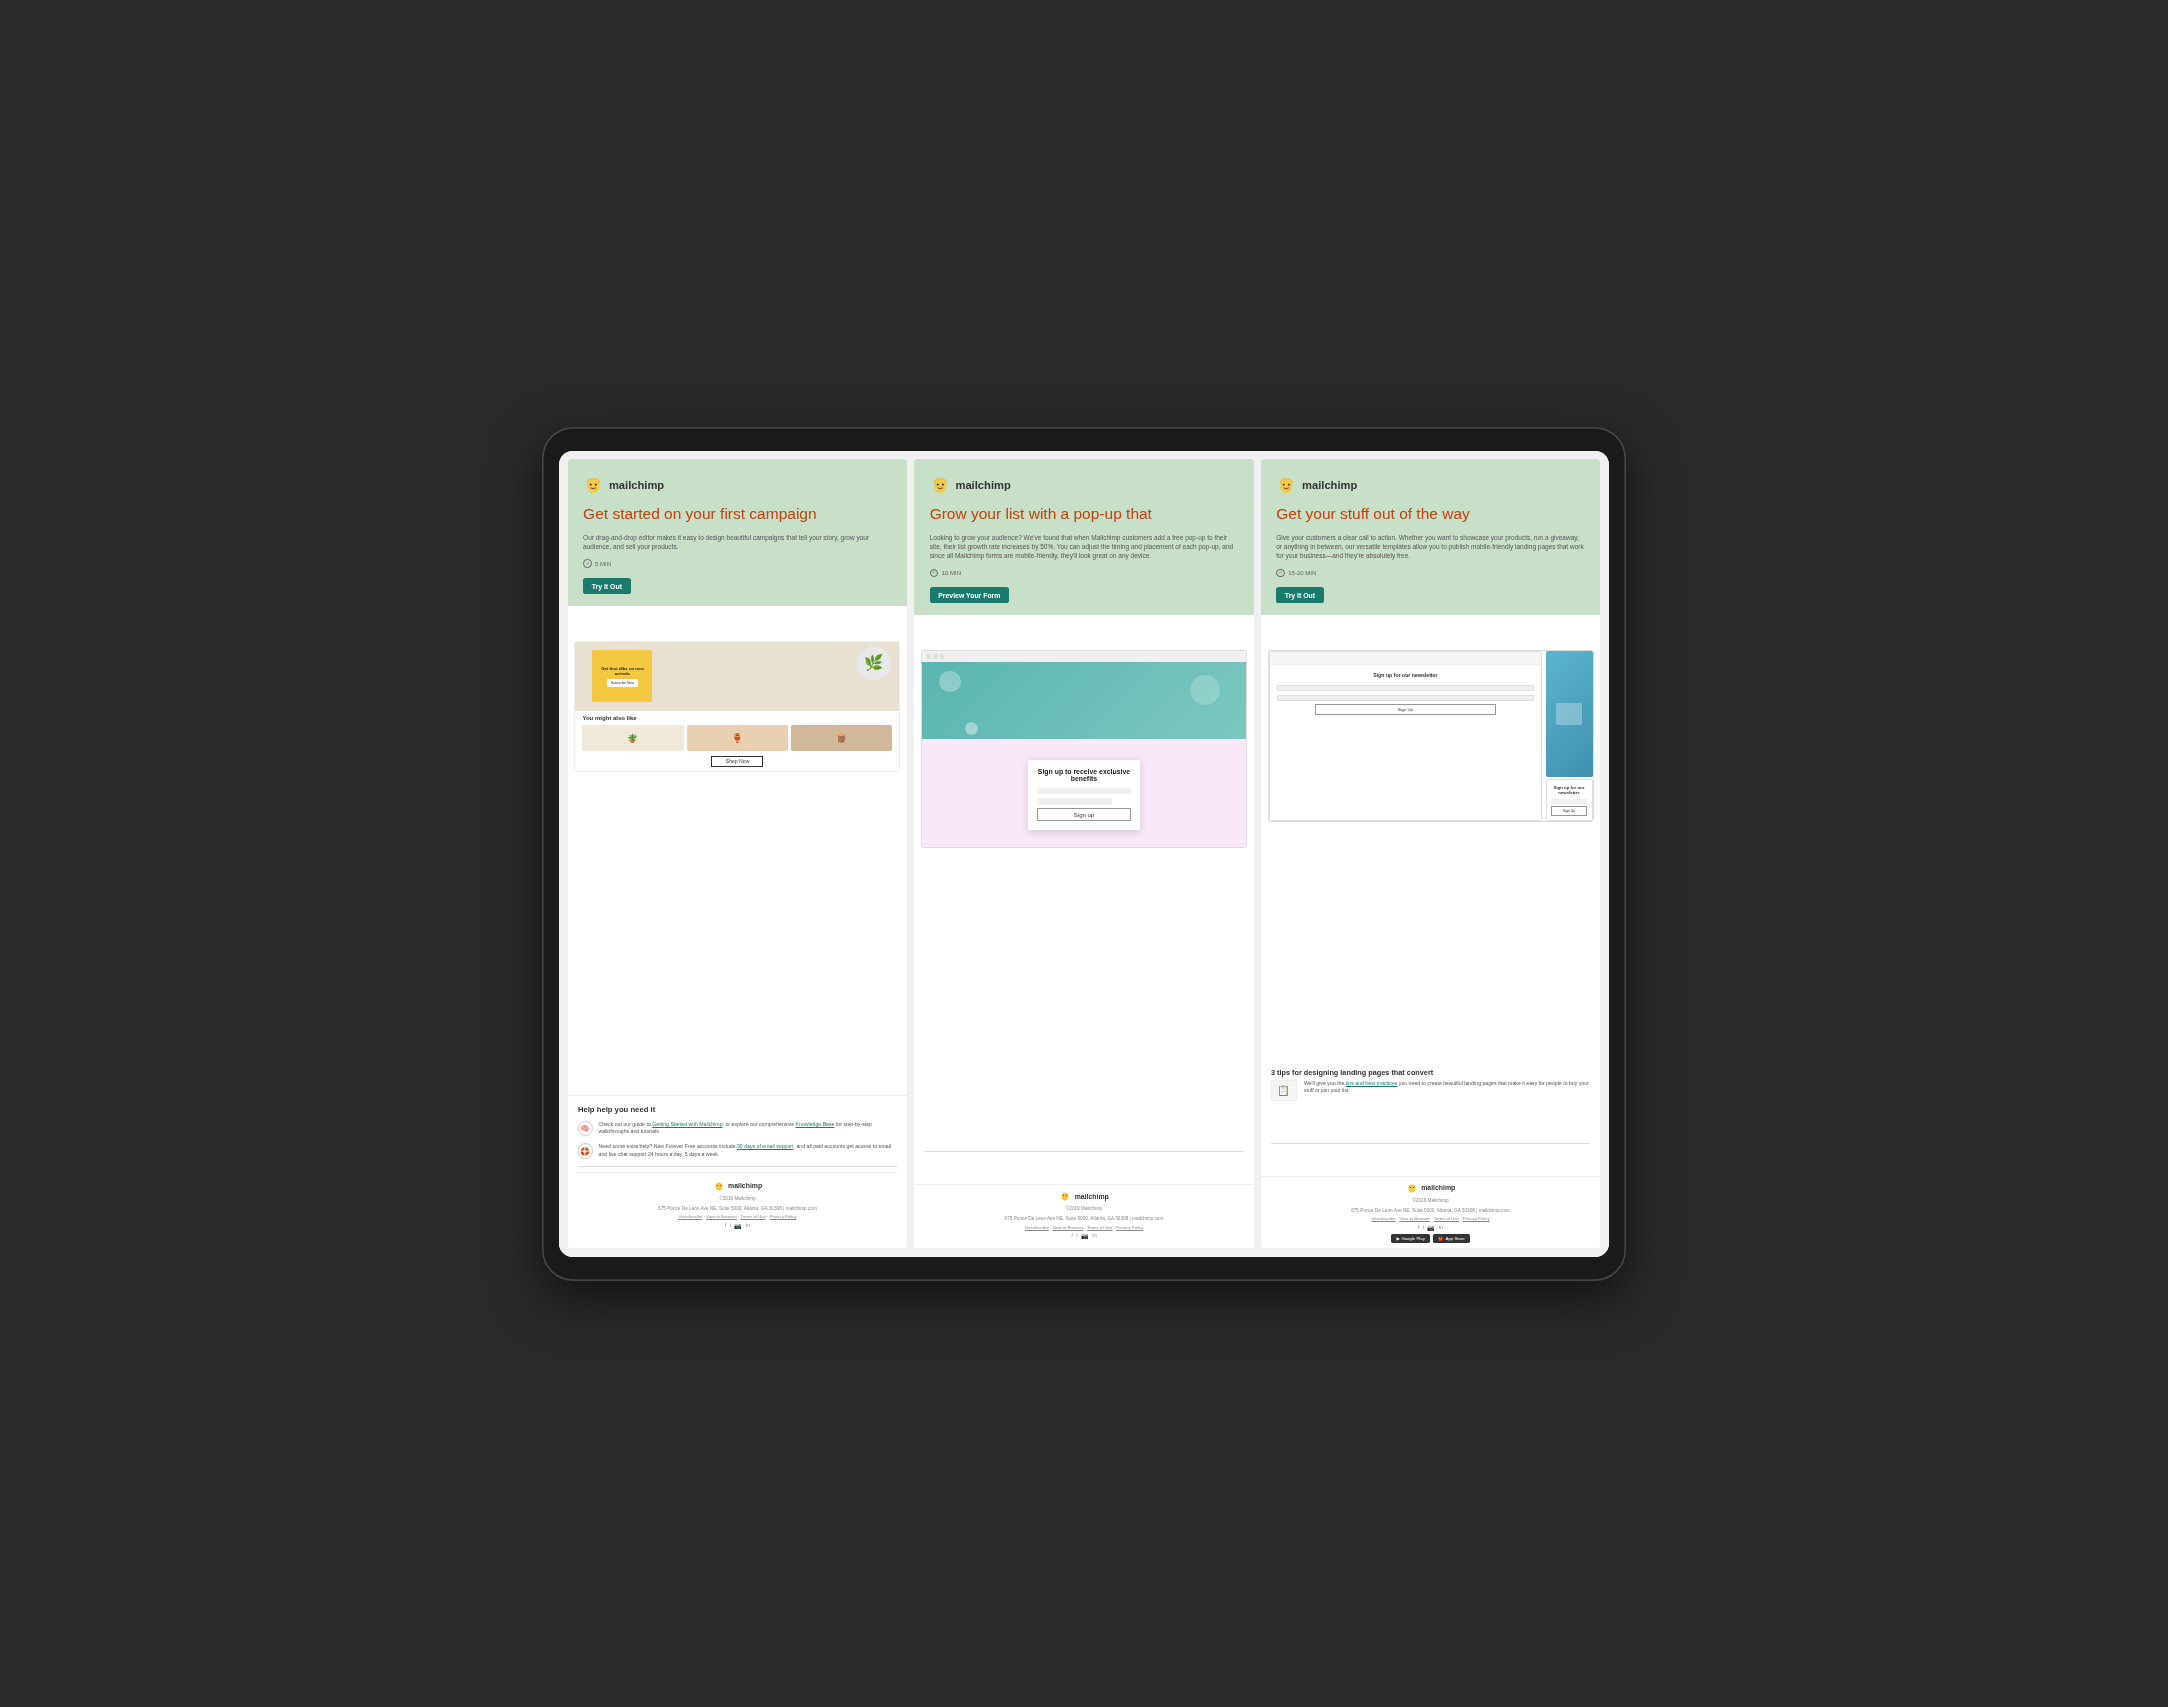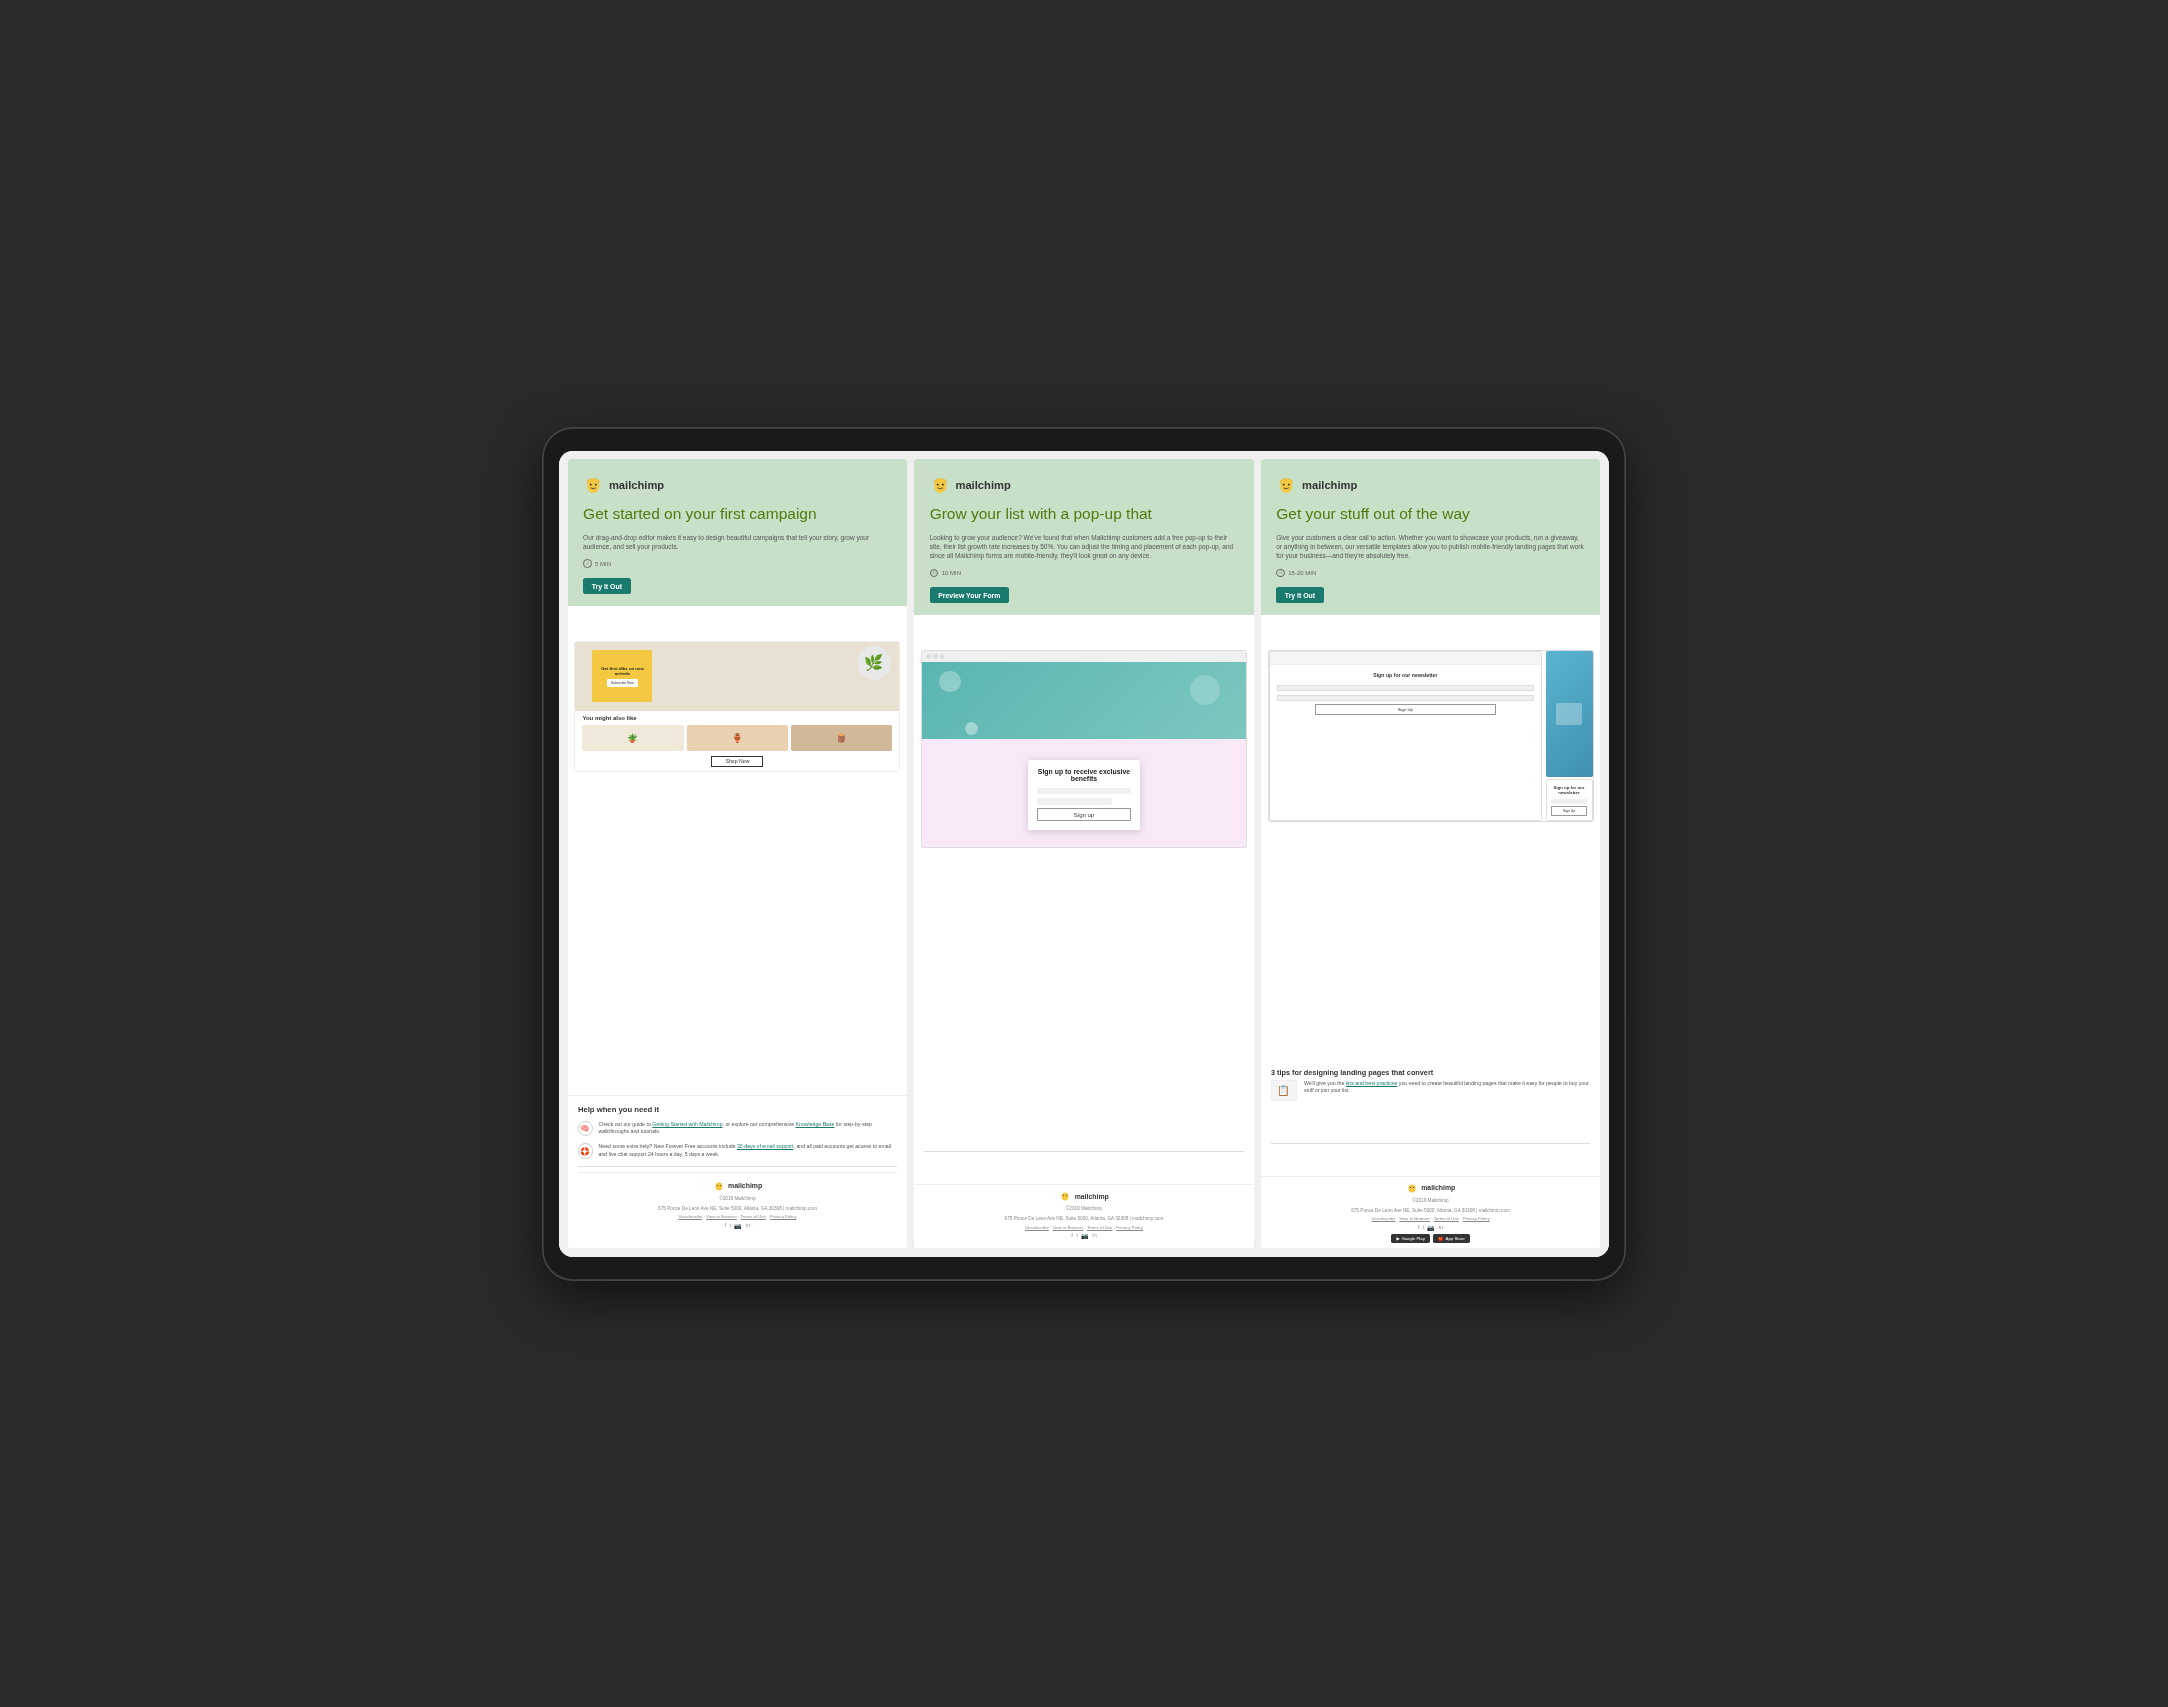--- a/index.html
+++ b/index.html
@@ -73,21 +73,21 @@
 
     .brand-name {
       font-size: 11.2px;
       font-weight: 600;
       color: #333;
     }
 
     .col-title {
       font-size: 15.5px;
       font-weight: 400;
-      color: #4d7c0f;
+      color: #c2410c;
       line-height: 1.2;
       margin-bottom: 8.6px;
     }
 
     .col-desc {
       font-size: 6.5px;
       color: #555;
       line-height: 1.4;
       margin-bottom: 8.6px;
     }
@@ -658,21 +658,21 @@
                   <div class="product-item" style="background:#e8d0b0;">🏺</div>
                   <div class="product-item" style="background:#d0b898;">🪵</div>
                 </div>
                 <div class="shop-btn-small">Shop Now</div>
               </div>
             </div>
           </div>
         </div>
 
         <div class="col-footer">
-          <div class="help-title">Help when you need it</div>
+          <div class="help-title">Help help you need it</div>
           <div class="help-item">
             <div class="help-icon-circle">🧠</div>
             <div class="help-text">
               Check out our guide to <span class="help-link">Getting Started with Mailchimp</span>, or explore our comprehensive <span class="help-link">Knowledge Base</span> for step-by-step walkthroughs and tutorials.
             </div>
           </div>
           <div class="help-item">
             <div class="help-icon-circle">🛟</div>
             <div class="help-text">
               Need some extra help? New Forever Free accounts include <span class="help-link">30 days of email support</span>, and all paid accounts get access to email and live chat support 24 hours a day, 5 days a week.

